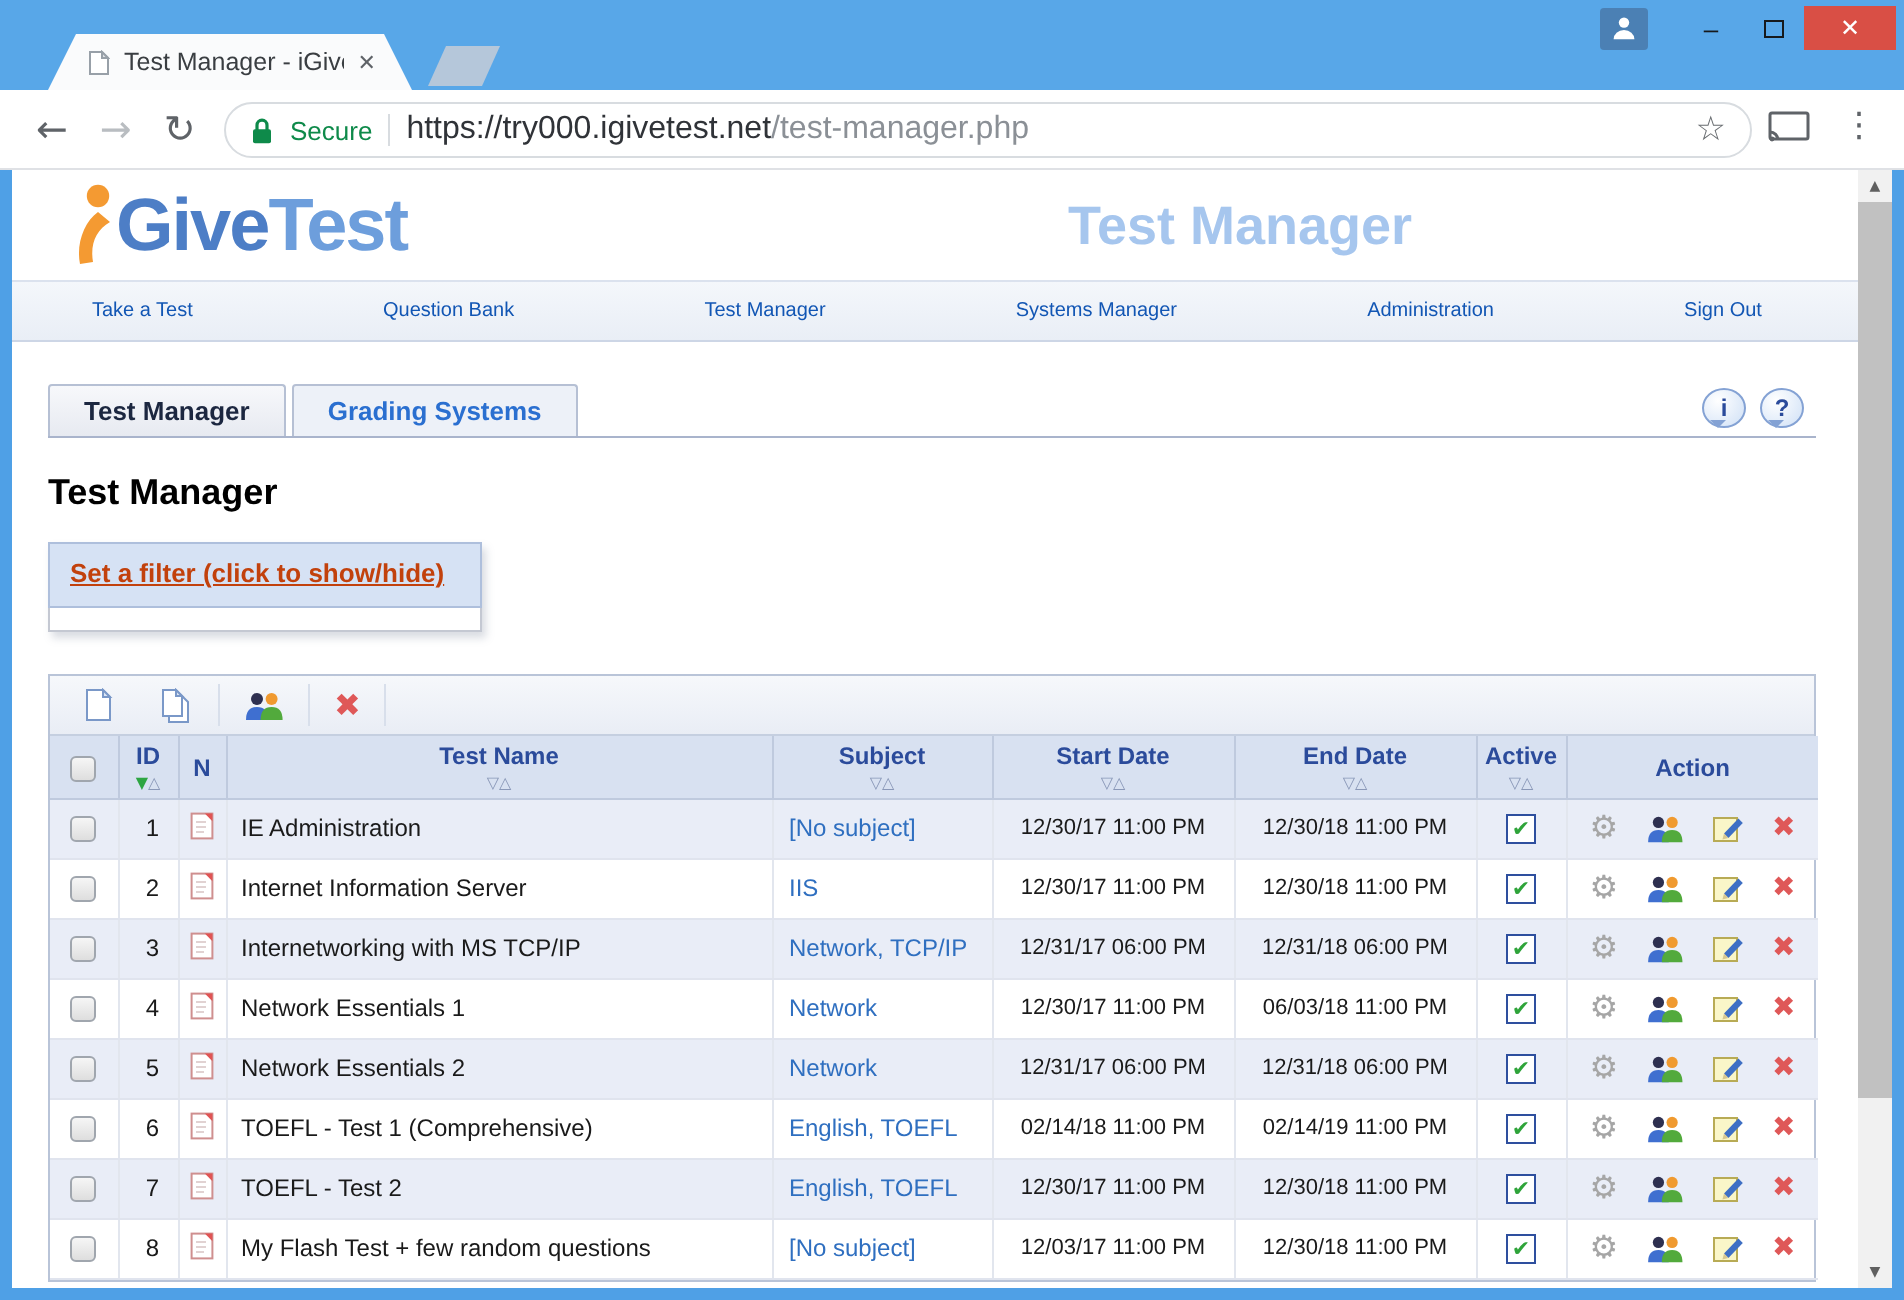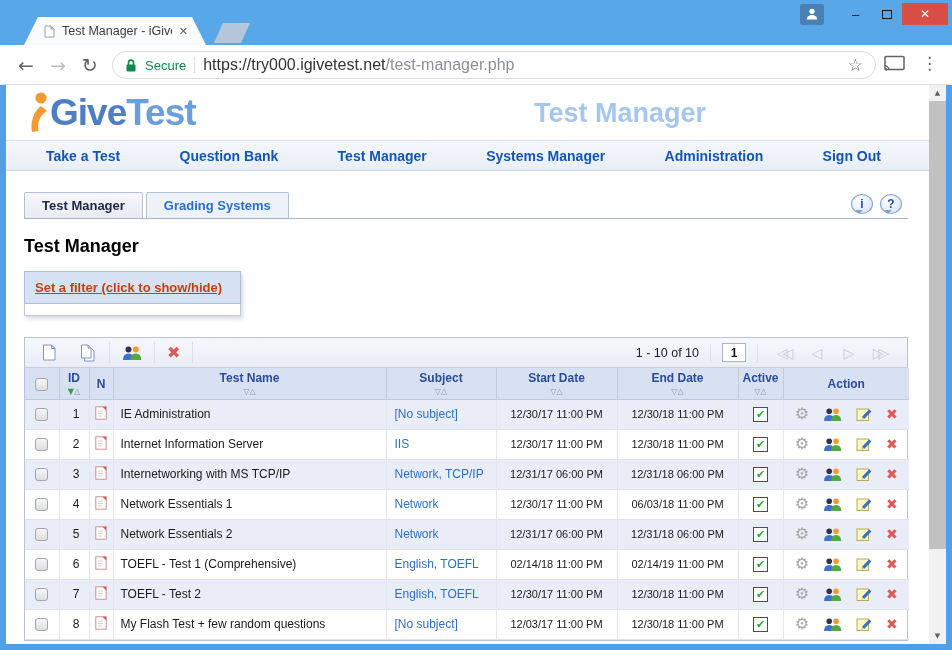--- a/index.html
+++ b/index.html
@@ -44,30 +44,30 @@
               border-right:6px solid #4fa0e6; border-bottom:6px solid #4fa0e6; display:flex; background:#fff; }
   .pagearea { flex:1; overflow:hidden; position:relative; }
   .scrollbar { width:17px; background:#f1f1f1; position:relative; flex:none; }
   .sb-btn { position:absolute; left:0; width:17px; height:16px; display:flex; align-items:center;
             justify-content:center; font-family:"DejaVu Sans", sans-serif; font-size:7px; color:#606060; }
   .sb-up { top:0; } .sb-down { bottom:0; }
   .sb-thumb { position:absolute; top:16px; left:0; width:17px; height:448px; background:#c1c1c1; }
 
   
   .site-header { height:55px; position:relative; }
-  .logo { position:absolute; left:20px; top:7px; display:flex; align-items:flex-end; }
+  .logo { position:absolute; left:28px; top:7px; display:flex; align-items:flex-end; }
   .logo-text { font-size:37px; font-weight:bold; letter-spacing:-1px; line-height:40px; }
   .logo-give { color:#4d7ec6; } .logo-test { color:#6d9edc; }
   .banner-title { position:absolute; left:528px; top:13px; font-size:27px; font-weight:bold; color:#a6c6ee; }
 
   
   .sitenav { height:31px; background:linear-gradient(#f4f7fb,#e9eef6); border-top:1px solid #dbe2ee;
              border-bottom:1px solid #cdd6e6; display:flex; align-items:center;
              justify-content:space-between; padding:0 48px 0 40px; }
-  .sitenav a { font-size:14px; font-weight:bold; color:#1256b4; text-decoration:none;text-align:right; }
+  .sitenav a { font-size:10px; font-weight:normal; color:#1256b4; text-decoration:none;text-align:right; }
 
   .main { padding:0 21px 0 18px; }
 
   
   .tabstrip { margin-top:20px; position:relative; border-bottom:1px solid #a9b4cc; height:28px;
               display:flex; align-items:flex-end; }
   .tab-item { height:26px; line-height:25px; padding:0 17px; font-size:13px; font-weight:bold;
               border:1px solid #b6c0d4; border-bottom:none; margin-right:3px; border-radius:2px 2px 0 0; }
   .tab-item.active { background:linear-gradient(#f7f8fb,#e7eaf1); color:#1c2740; }
   .tab-item.inactive { background:#edf1f8; color:#2a6fd0; }
@@ -244,30 +244,20 @@
               <svg width="20" height="16" viewBox="0 0 20 16">
                   <circle cx="6.5" cy="4.5" r="3" fill="#2e3050"></circle>
                   <path d="M1,15 q0-6.5 5.5-6.5 q5.5,0 5.5,6.5 z" fill="#3f6fd0"></path>
                   <circle cx="13.8" cy="4.5" r="3" fill="#f09a30"></circle>
                   <path d="M8.3,15 q0-6.5 5.5-6.5 q5.5,0 5.5,6.5 z" fill="#52aa3c"></path>
                 </svg>
             </div>
             <div class="toolgrp">
               <span class="delete-glyph" style="font-size:16px">✖</span>
             </div>
-            <div class="pager">
-              <span>1 - 10 of 10</span>
-              <span class="pager-sep"></span>
-              <input class="page-box" value="1" style="">
-              <span class="pager-sep"></span>
-              <span class="pg-arrow dbl"><span>◁</span><span>◁</span></span>
-              <span class="pg-arrow">◁</span>
-              <span class="pg-arrow">▷</span>
-              <span class="pg-arrow dbl"><span>▷</span><span>▷</span></span>
-            </div>
           </div>
 
           <table>
             <colgroup>
               <col style="width:34px">
                 <col style="width:30px">
                 <col style="width:24px">
               <col style="width:273px">
                 <col style="width:110px">
                 <col style="width:121px">

